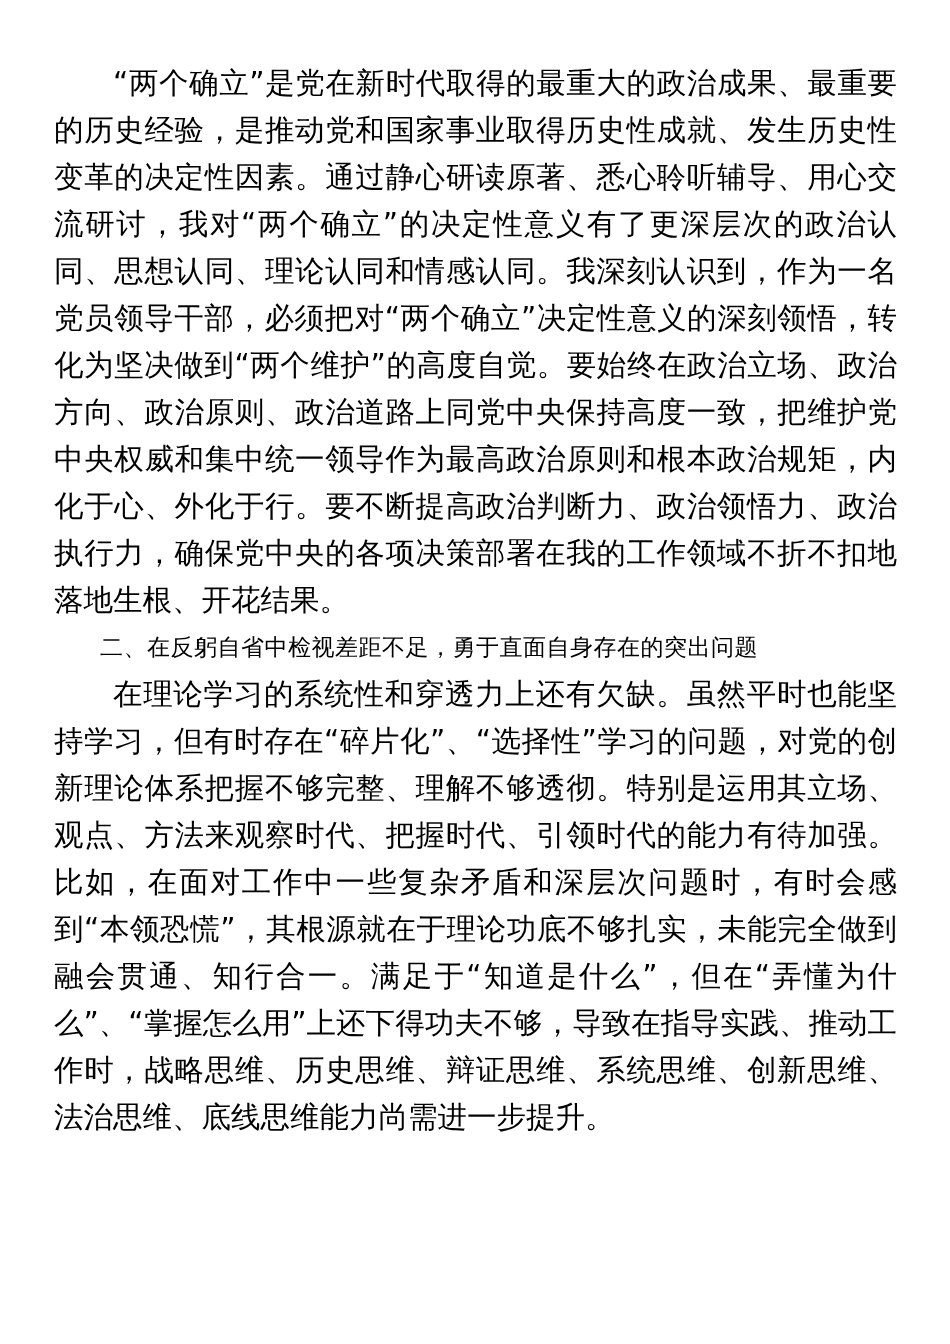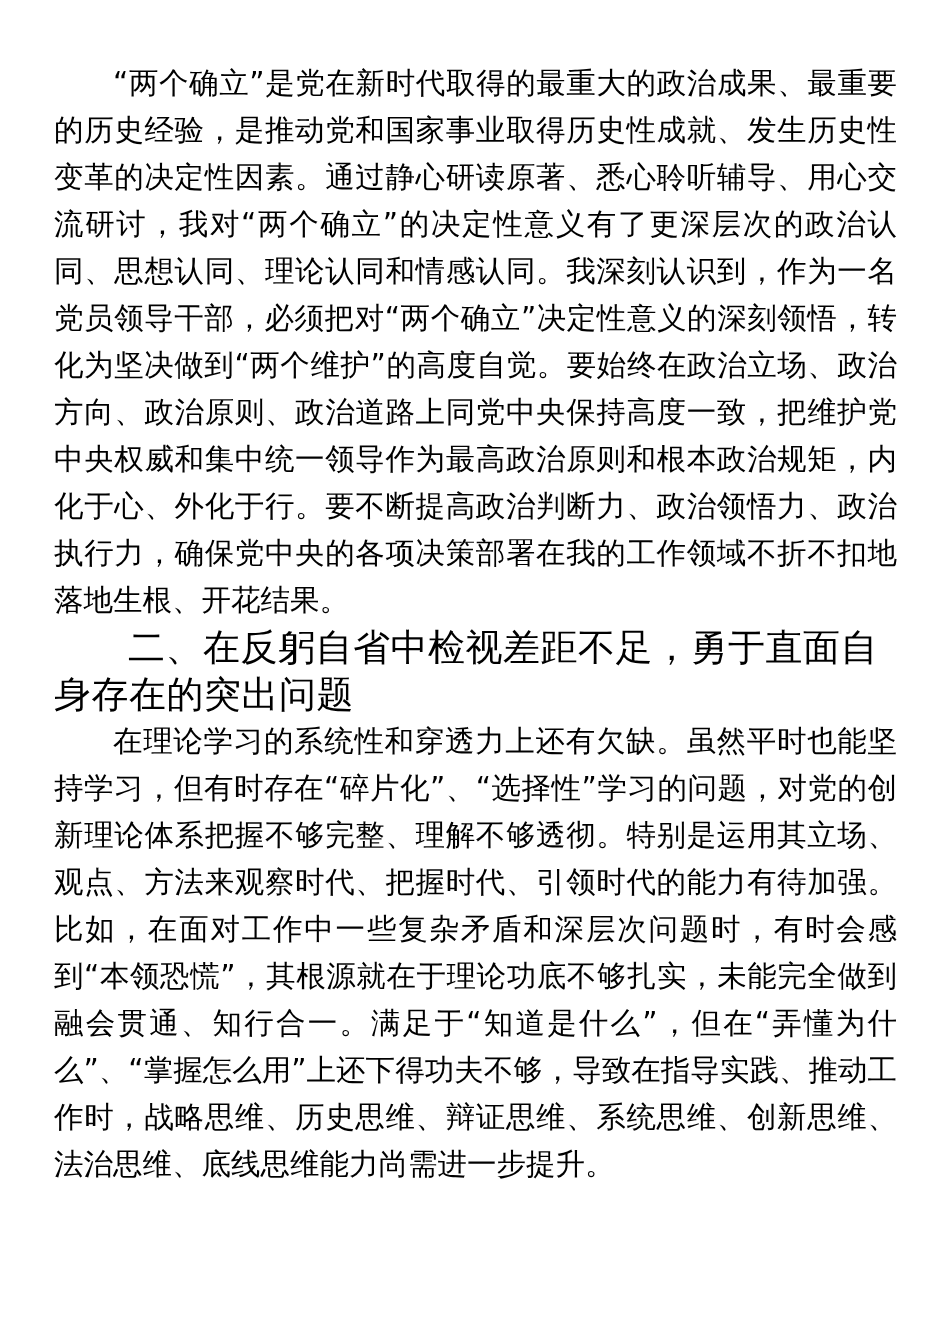--- a/index.html
+++ b/index.html
@@ -35,21 +35,21 @@
     text-indent: 2em;
     margin: 0;
     letter-spacing: 0px;
     word-break: break-all;
     -webkit-font-smoothing: none;
   }
 
   
   .heading {
     font-family: "Liberation Sans", "DejaVu Sans", sans-serif;
-    font-size: 37px;
+    font-size: 23px;
     line-height: 47px;
     color: #000000;
     text-align: left;
     text-indent: 2em;
     margin: 0;
     letter-spacing: 0.5px;
     word-break: break-all;
   }
 
   

